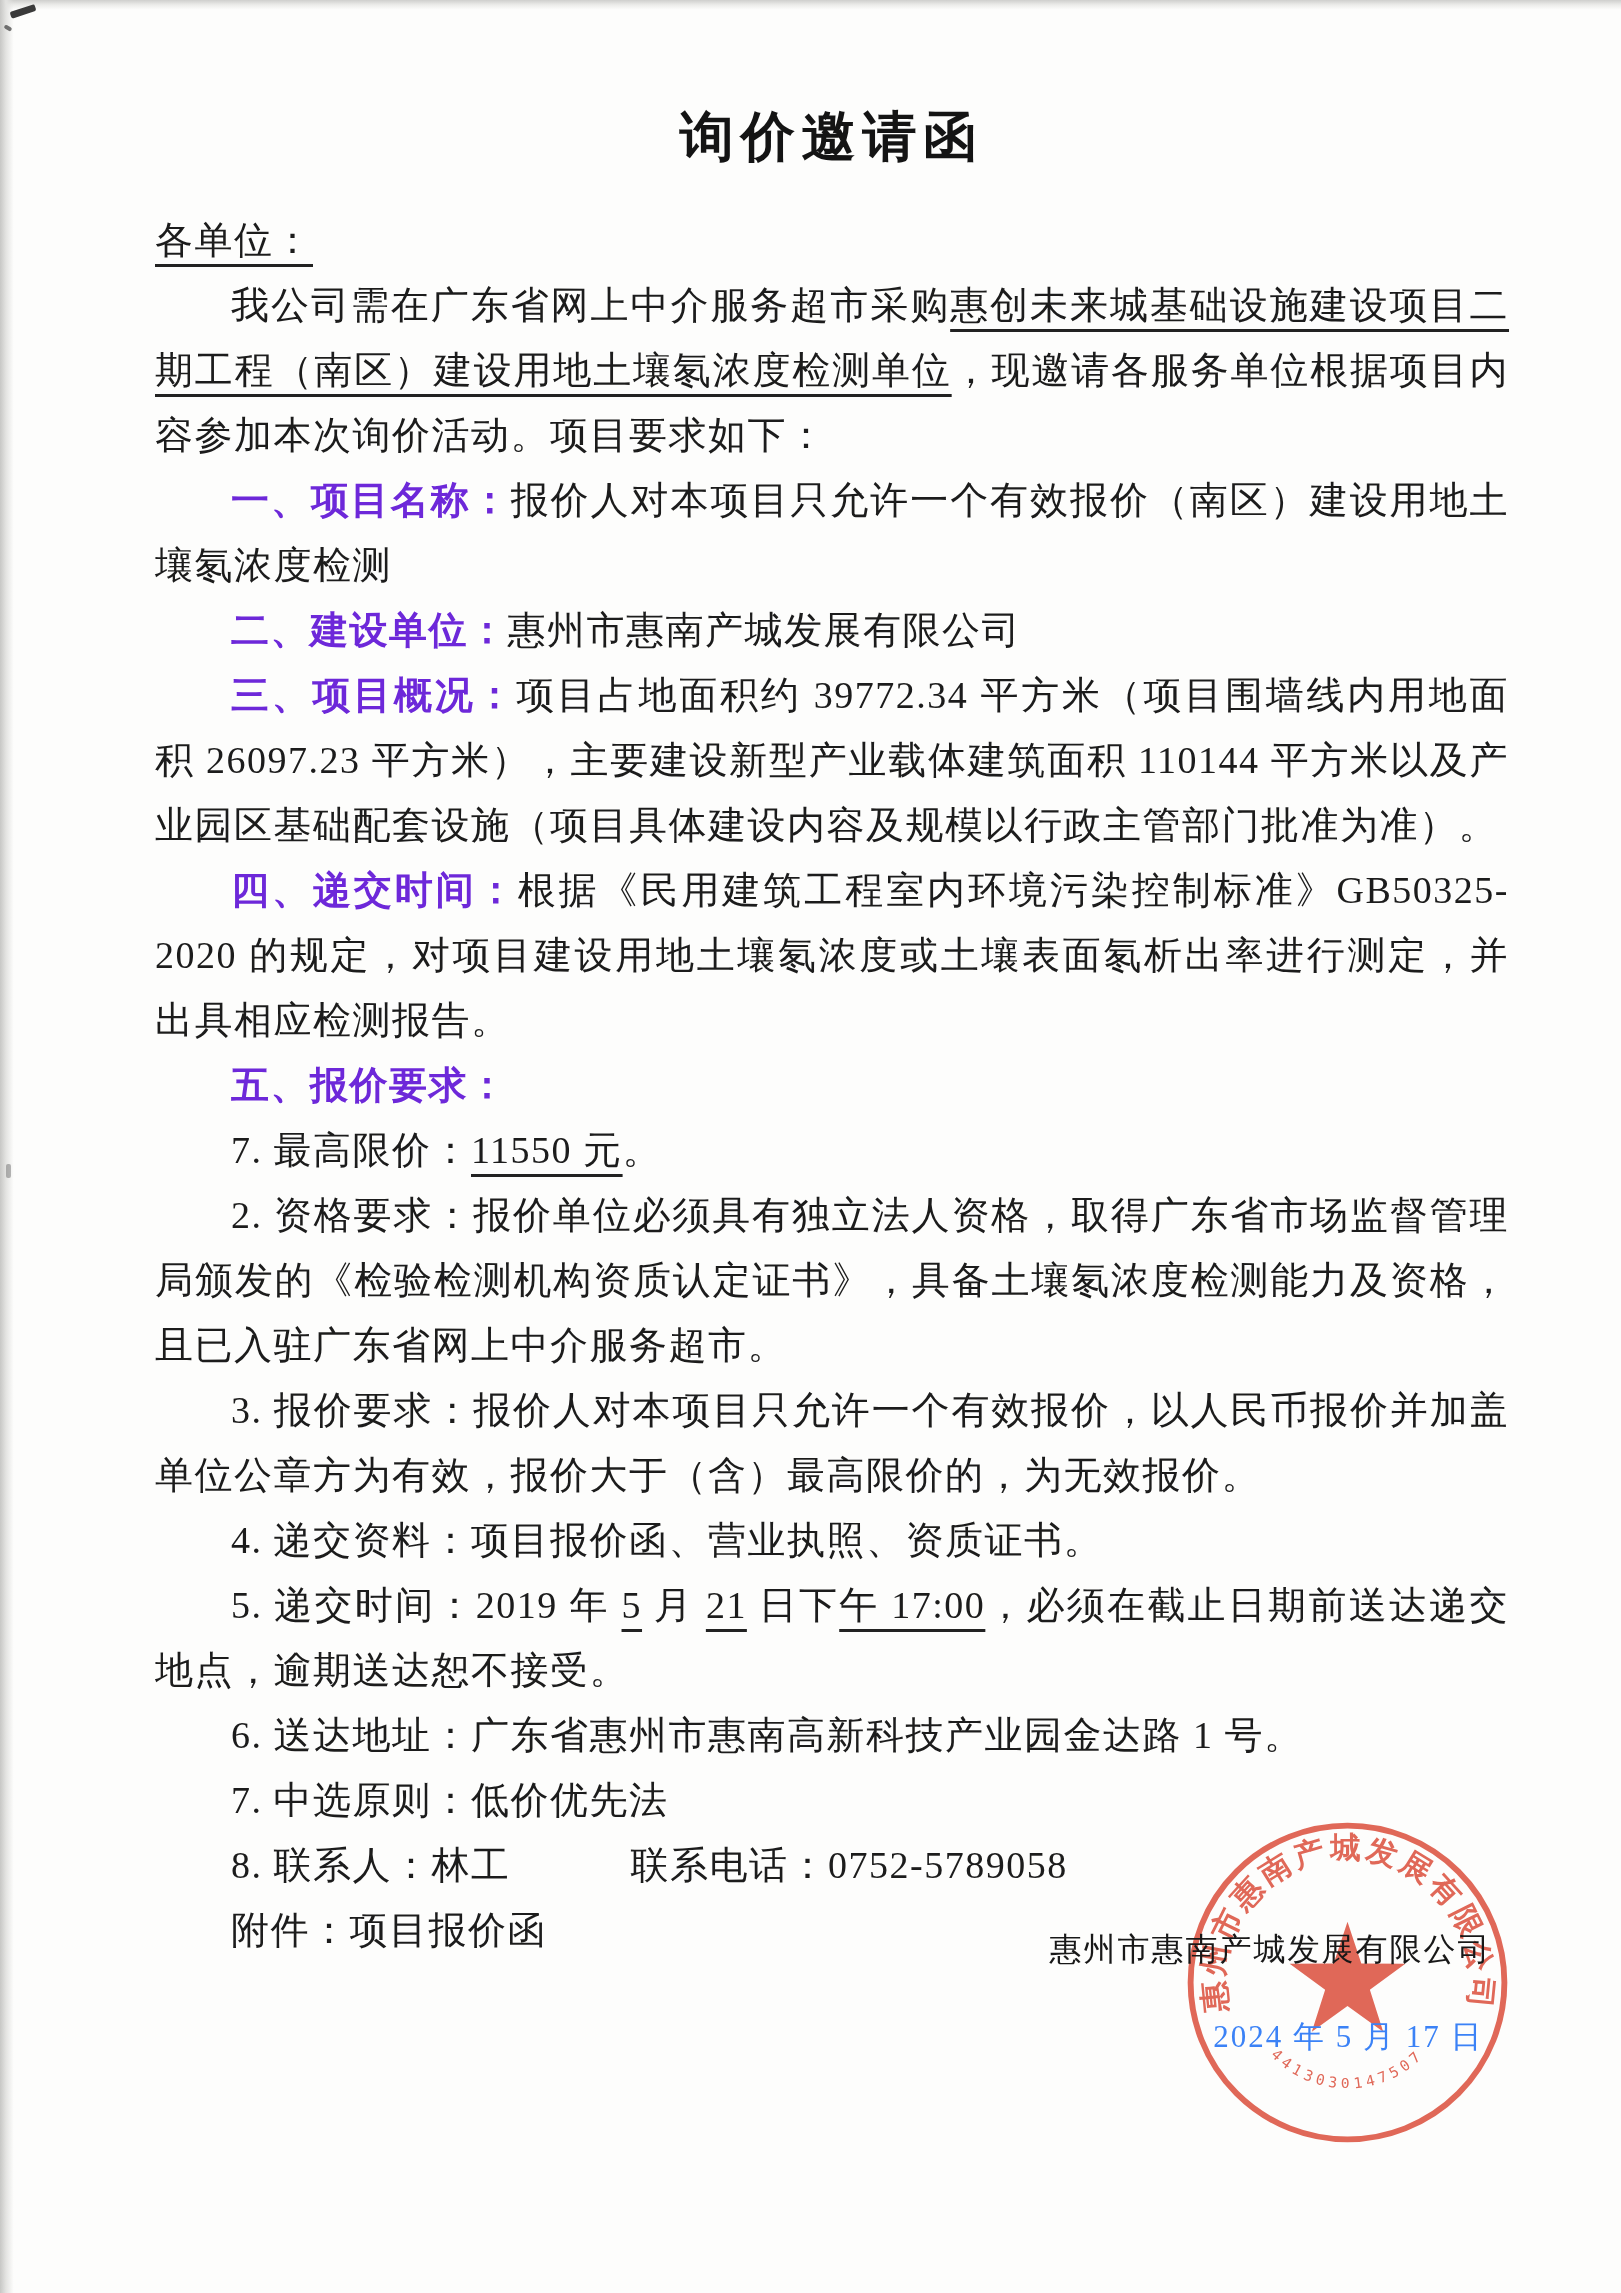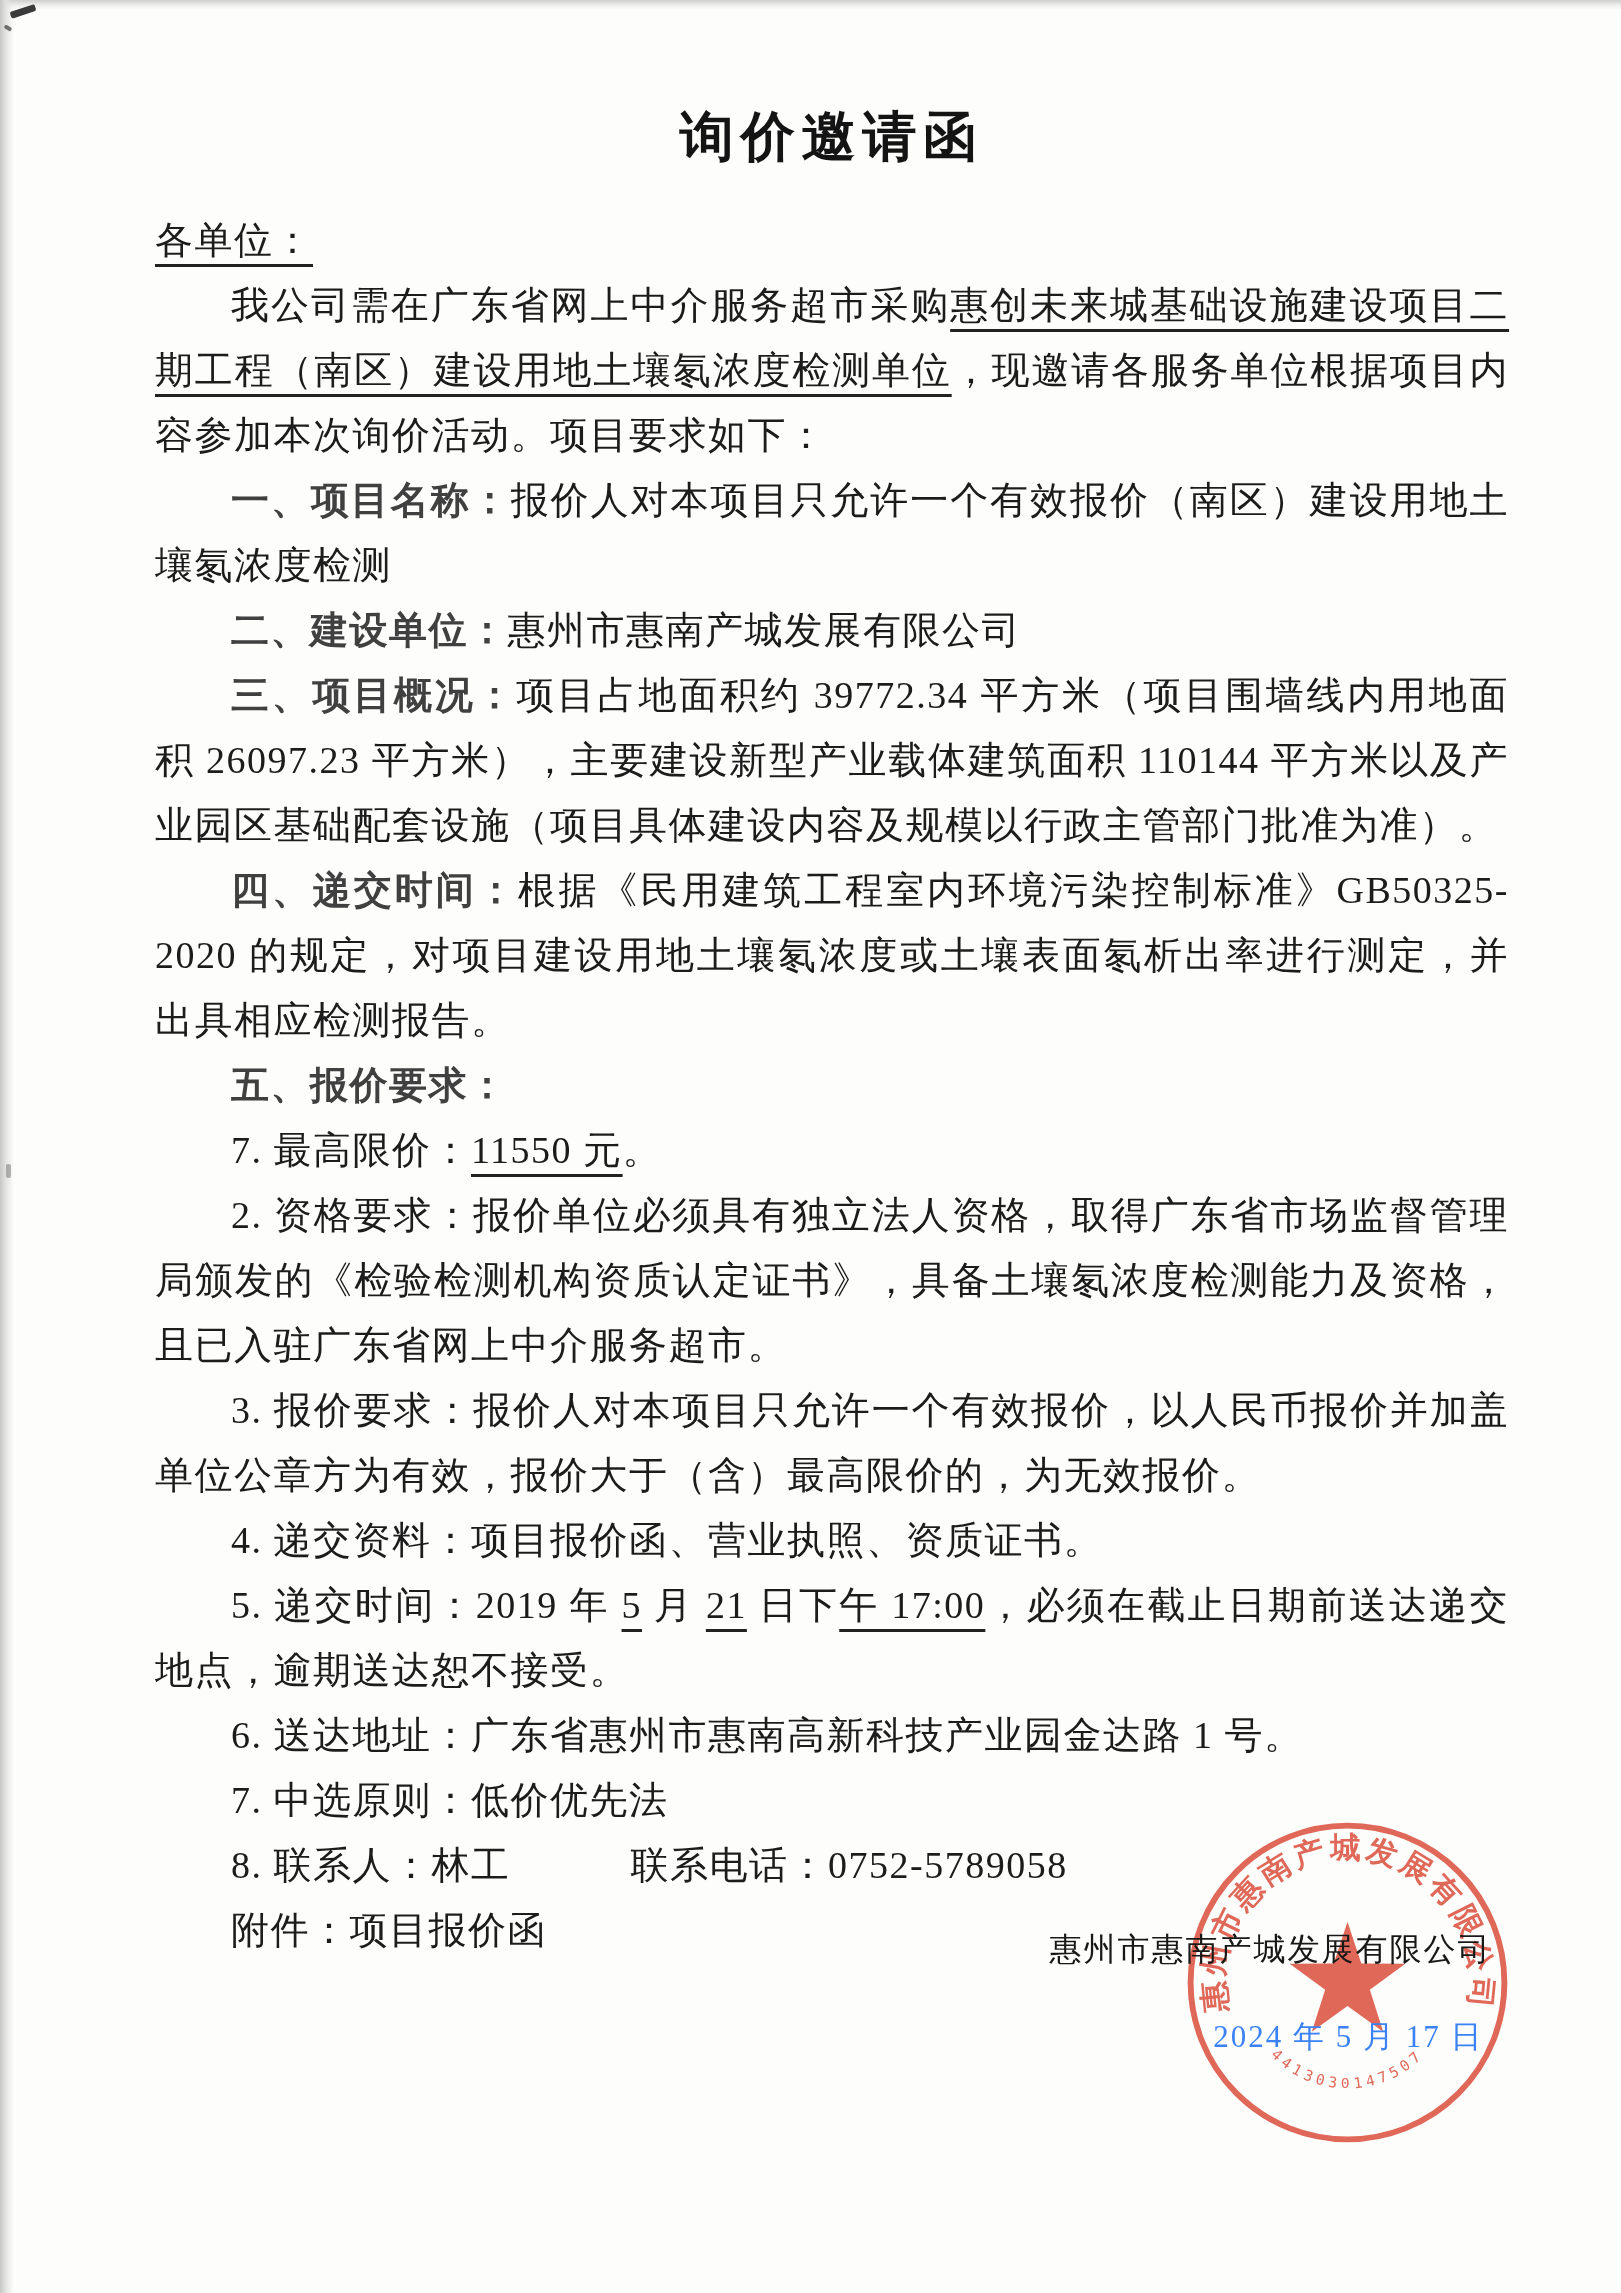--- a/index.html
+++ b/index.html
@@ -28,21 +28,21 @@
     font-weight:700;letter-spacing:6.9px;
     color:#141414;
   }
   .body{
     margin:35px 112px 0 155px;
     font-size:38px;line-height:65px;letter-spacing:1.5px;
     text-align:justify;
   }
   .body p{margin:0;padding:0;}
   .indent{text-indent:2em;}
-  .lbl{font-weight:700;font-family:"Liberation Sans","DejaVu Sans",sans-serif;letter-spacing:1.5px;color:#404040;}
+  .lbl{font-weight:700;font-family:"Liberation Sans","DejaVu Sans",sans-serif;letter-spacing:1.5px;color:#6d28d9;}
   u, .ul{
     text-decoration:underline;
     text-decoration-thickness:2.5px;
     text-underline-offset:10.8px;
     text-decoration-color:#222;
   }
   .gap8{display:inline-block;width:120px;}
   .attach{margin-top:21.6px;}
   .signature{
     position:absolute;right:112px;top:1917px;

